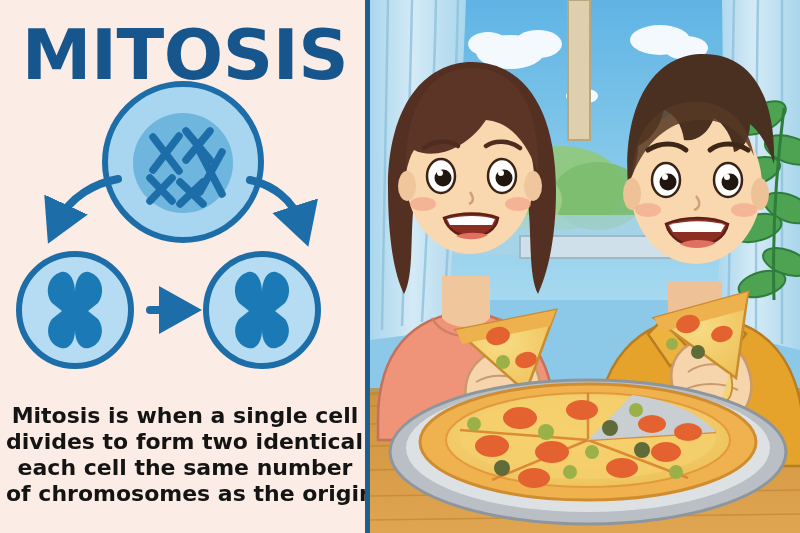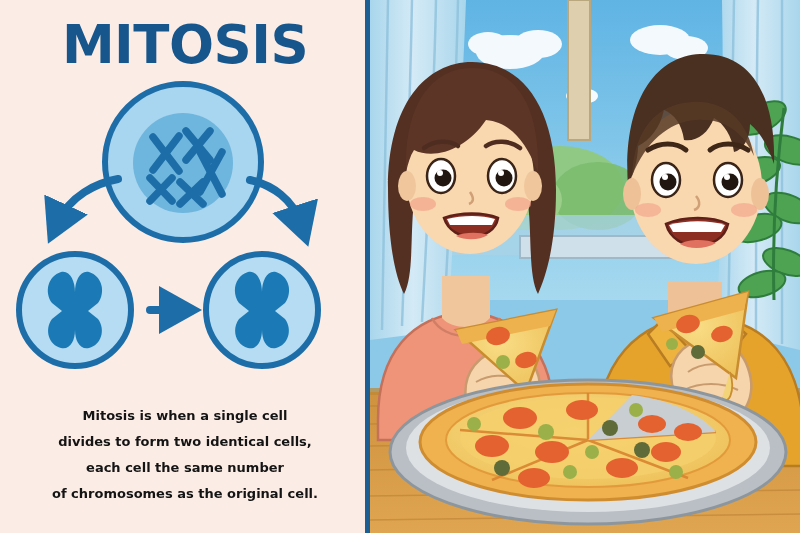--- a/index.html
+++ b/index.html
@@ -24,36 +24,36 @@
   #left-panel::after{
     content:"";
     position:absolute; right:0; top:0; bottom:0; width:5px;
     background:#1d5f92;
   }
 
   #title {
     position:absolute;
     top:14px; left:0; width:370px;
     text-align:center;
-    font-size:53px;
+    font-size:70px;
     font-weight:bold;
     letter-spacing:-0.5px;
     color:#17568c;
     font-family:"DejaVu Sans", sans-serif;
   }
 
   
   #diagram { position:absolute; top:0; left:0; width:370px; height:380px; }
 
   #caption {
     position:absolute;
     left:0; bottom:26px; width:370px;
     text-align:center;
     color:#141414;
-    font-size:13px;
+    font-size:22px;
     line-height:26px;
     font-weight:600;
     font-family:"DejaVu Sans", sans-serif;
     padding:0 6px;
   }
   #caption div { white-space:nowrap; }
 
   
   #right-panel {
     position:relative;

